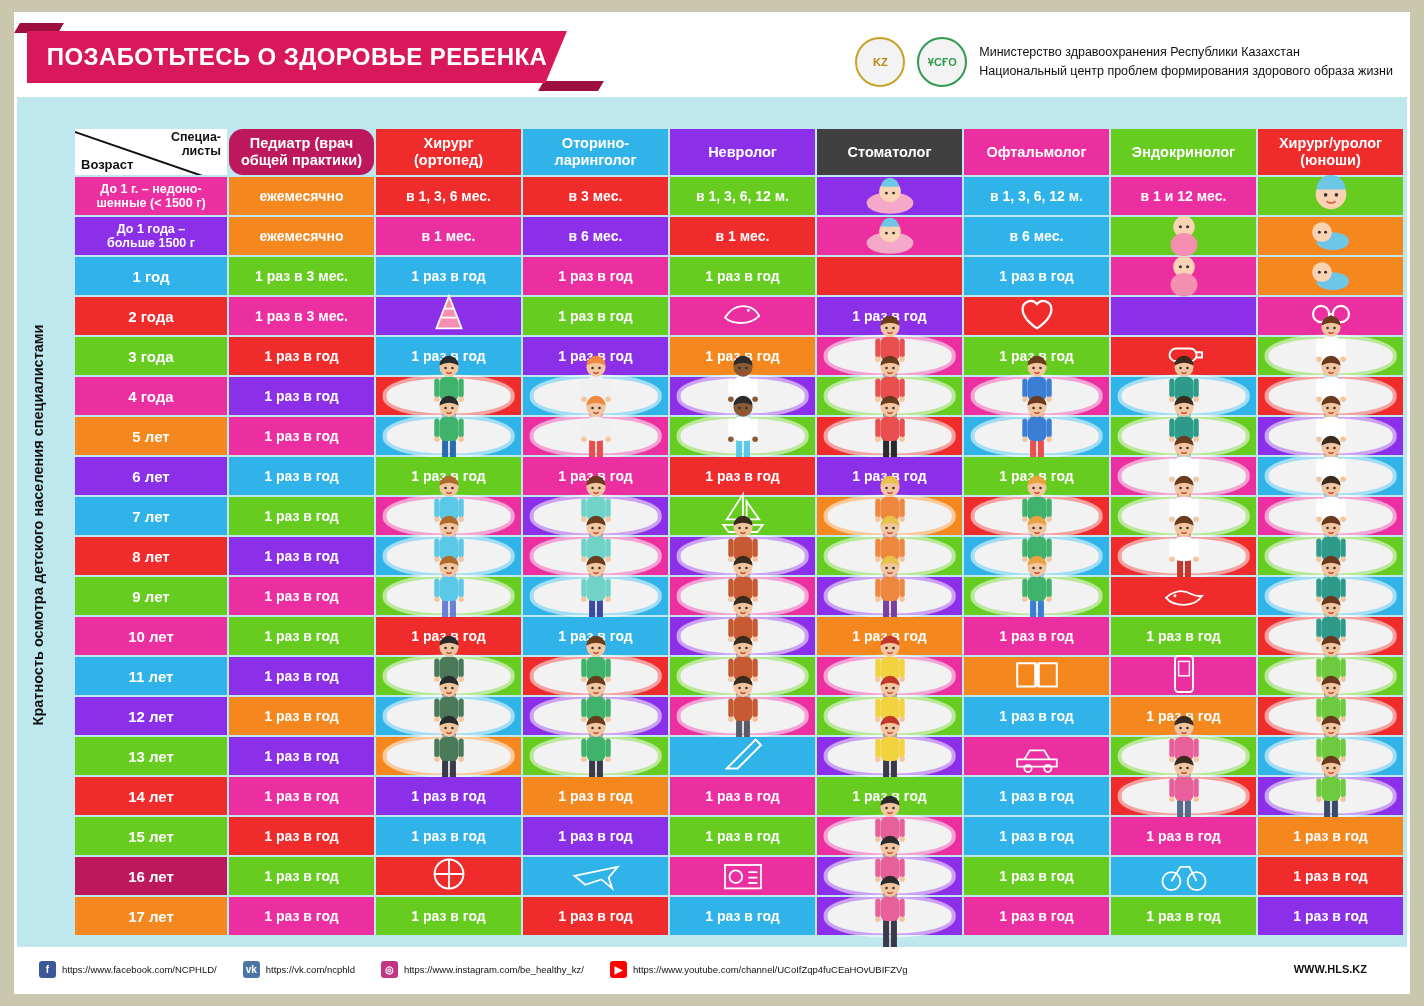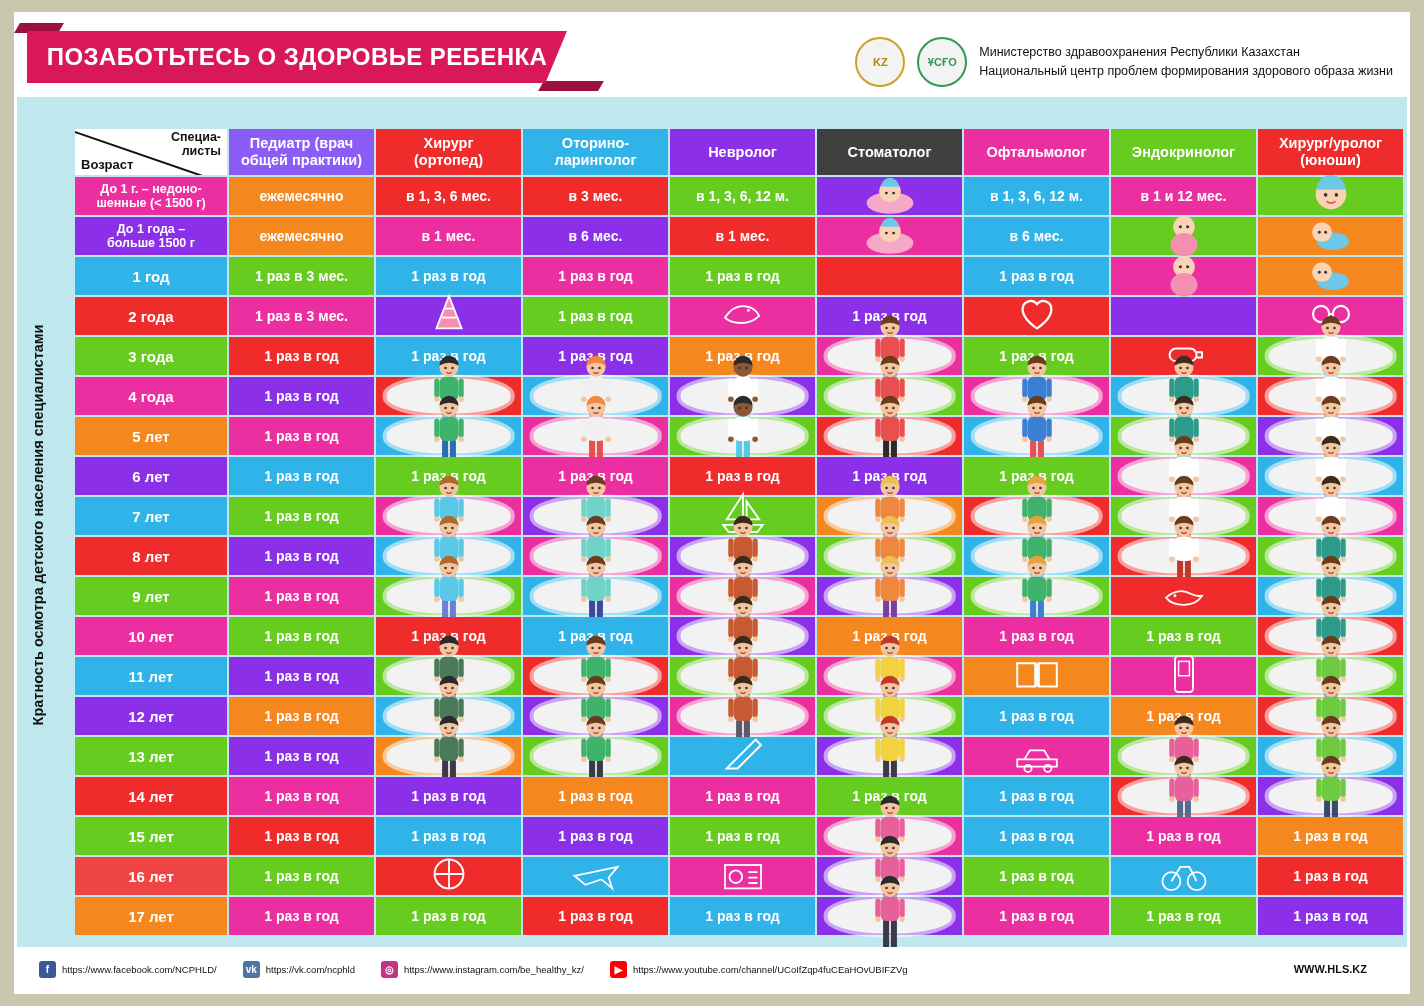--- a/index.html
+++ b/index.html
@@ -166,21 +166,21 @@
         <thead>
           <tr>
             <th class="corner">
               <div class="diag"></div>
               <div class="c-spec">
                 <div>Специа-</div>
                 <div>листы</div>
               </div>
               <div class="c-age">Возраст</div>
             </th>
-          <th style="background: #8b5cf6;">
+          <th style="background: #be185d; border-radius: 14px;">
                 <div>Педиатр (врач</div>
                 <div>общей практики)</div>
               </th>
               <th style="background: rgb(239, 43, 43);">
                 <div>Хирург</div>
                 <div>(ортопед)</div>
               </th>
               <th style="background: rgb(47, 179, 232);">
                 <div>Оторино-</div>
                 <div>ларинголог</div>
@@ -1613,21 +1613,21 @@
                     <path d="M27 23q3 2.5 6 0" stroke="#c0392b" stroke-width="1.4" fill="none"></path>
                     <rect x="23" y="86" width="8" height="5" rx="2" fill="#fff"></rect>
                     <rect x="30" y="86" width="8" height="5" rx="2" fill="#fff"></rect>
                   </svg></div>
               </td>
               <td style="background: rgb(47, 179, 232); overflow: visible;">1 раз в год</td>
               <td style="background: rgb(236, 47, 160); overflow: visible;">1 раз в год</td>
               <td style="background: rgb(245, 135, 31); overflow: visible;">1 раз в год</td>
             </tr>
             <tr>
-              <td class="age-cell" style="background: #ef4444; overflow: visible;">
+              <td class="age-cell" style="background: #be185d; overflow: visible;">
                 <div>16 лет</div>
               </td>
               <td style="background: rgb(102, 204, 31); overflow: visible;">1 раз в год</td>
               <td style="background: rgb(239, 43, 43); overflow: visible;">
                 <div class="figure"><svg viewBox="0 0 60 60" width="54" height="54">
                     <circle cx="30" cy="30" r="16" fill="none" stroke="#fff" stroke-width="2.2"></circle>
                     <path d="M14 30h32M30 14v32" stroke="#fff" stroke-width="2"></path>
                   </svg></div>
               </td>
               <td style="background: rgb(47, 179, 232); overflow: visible;">

